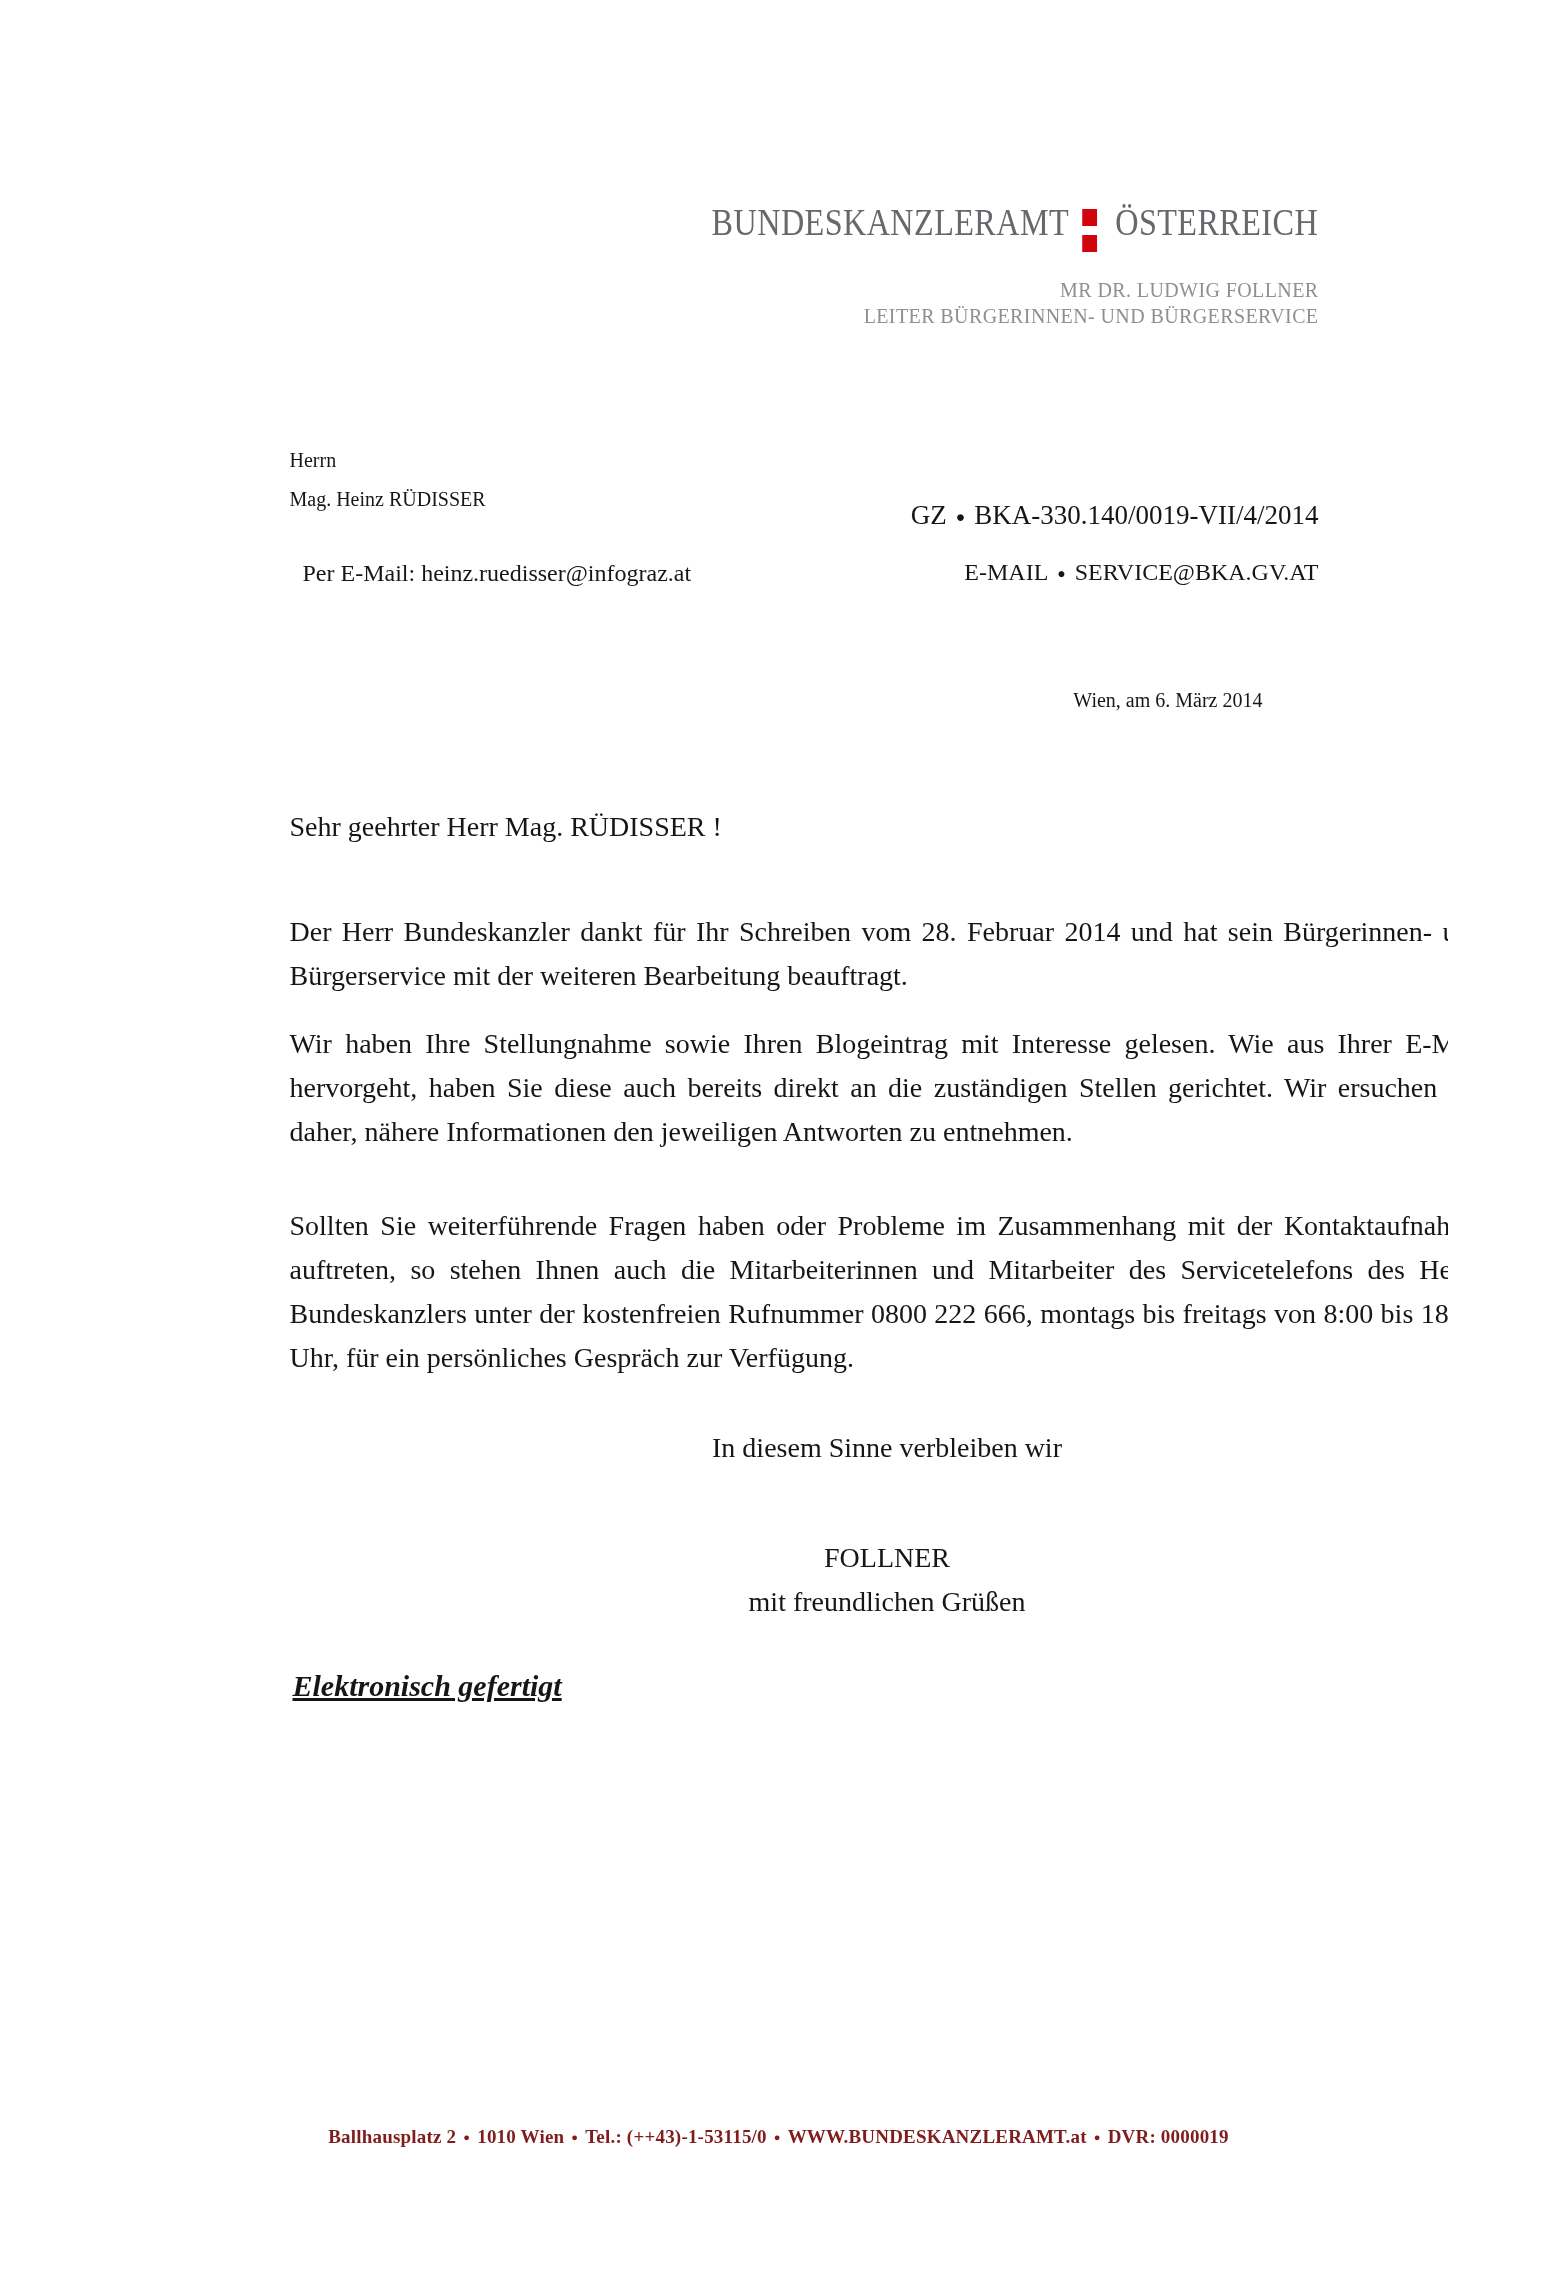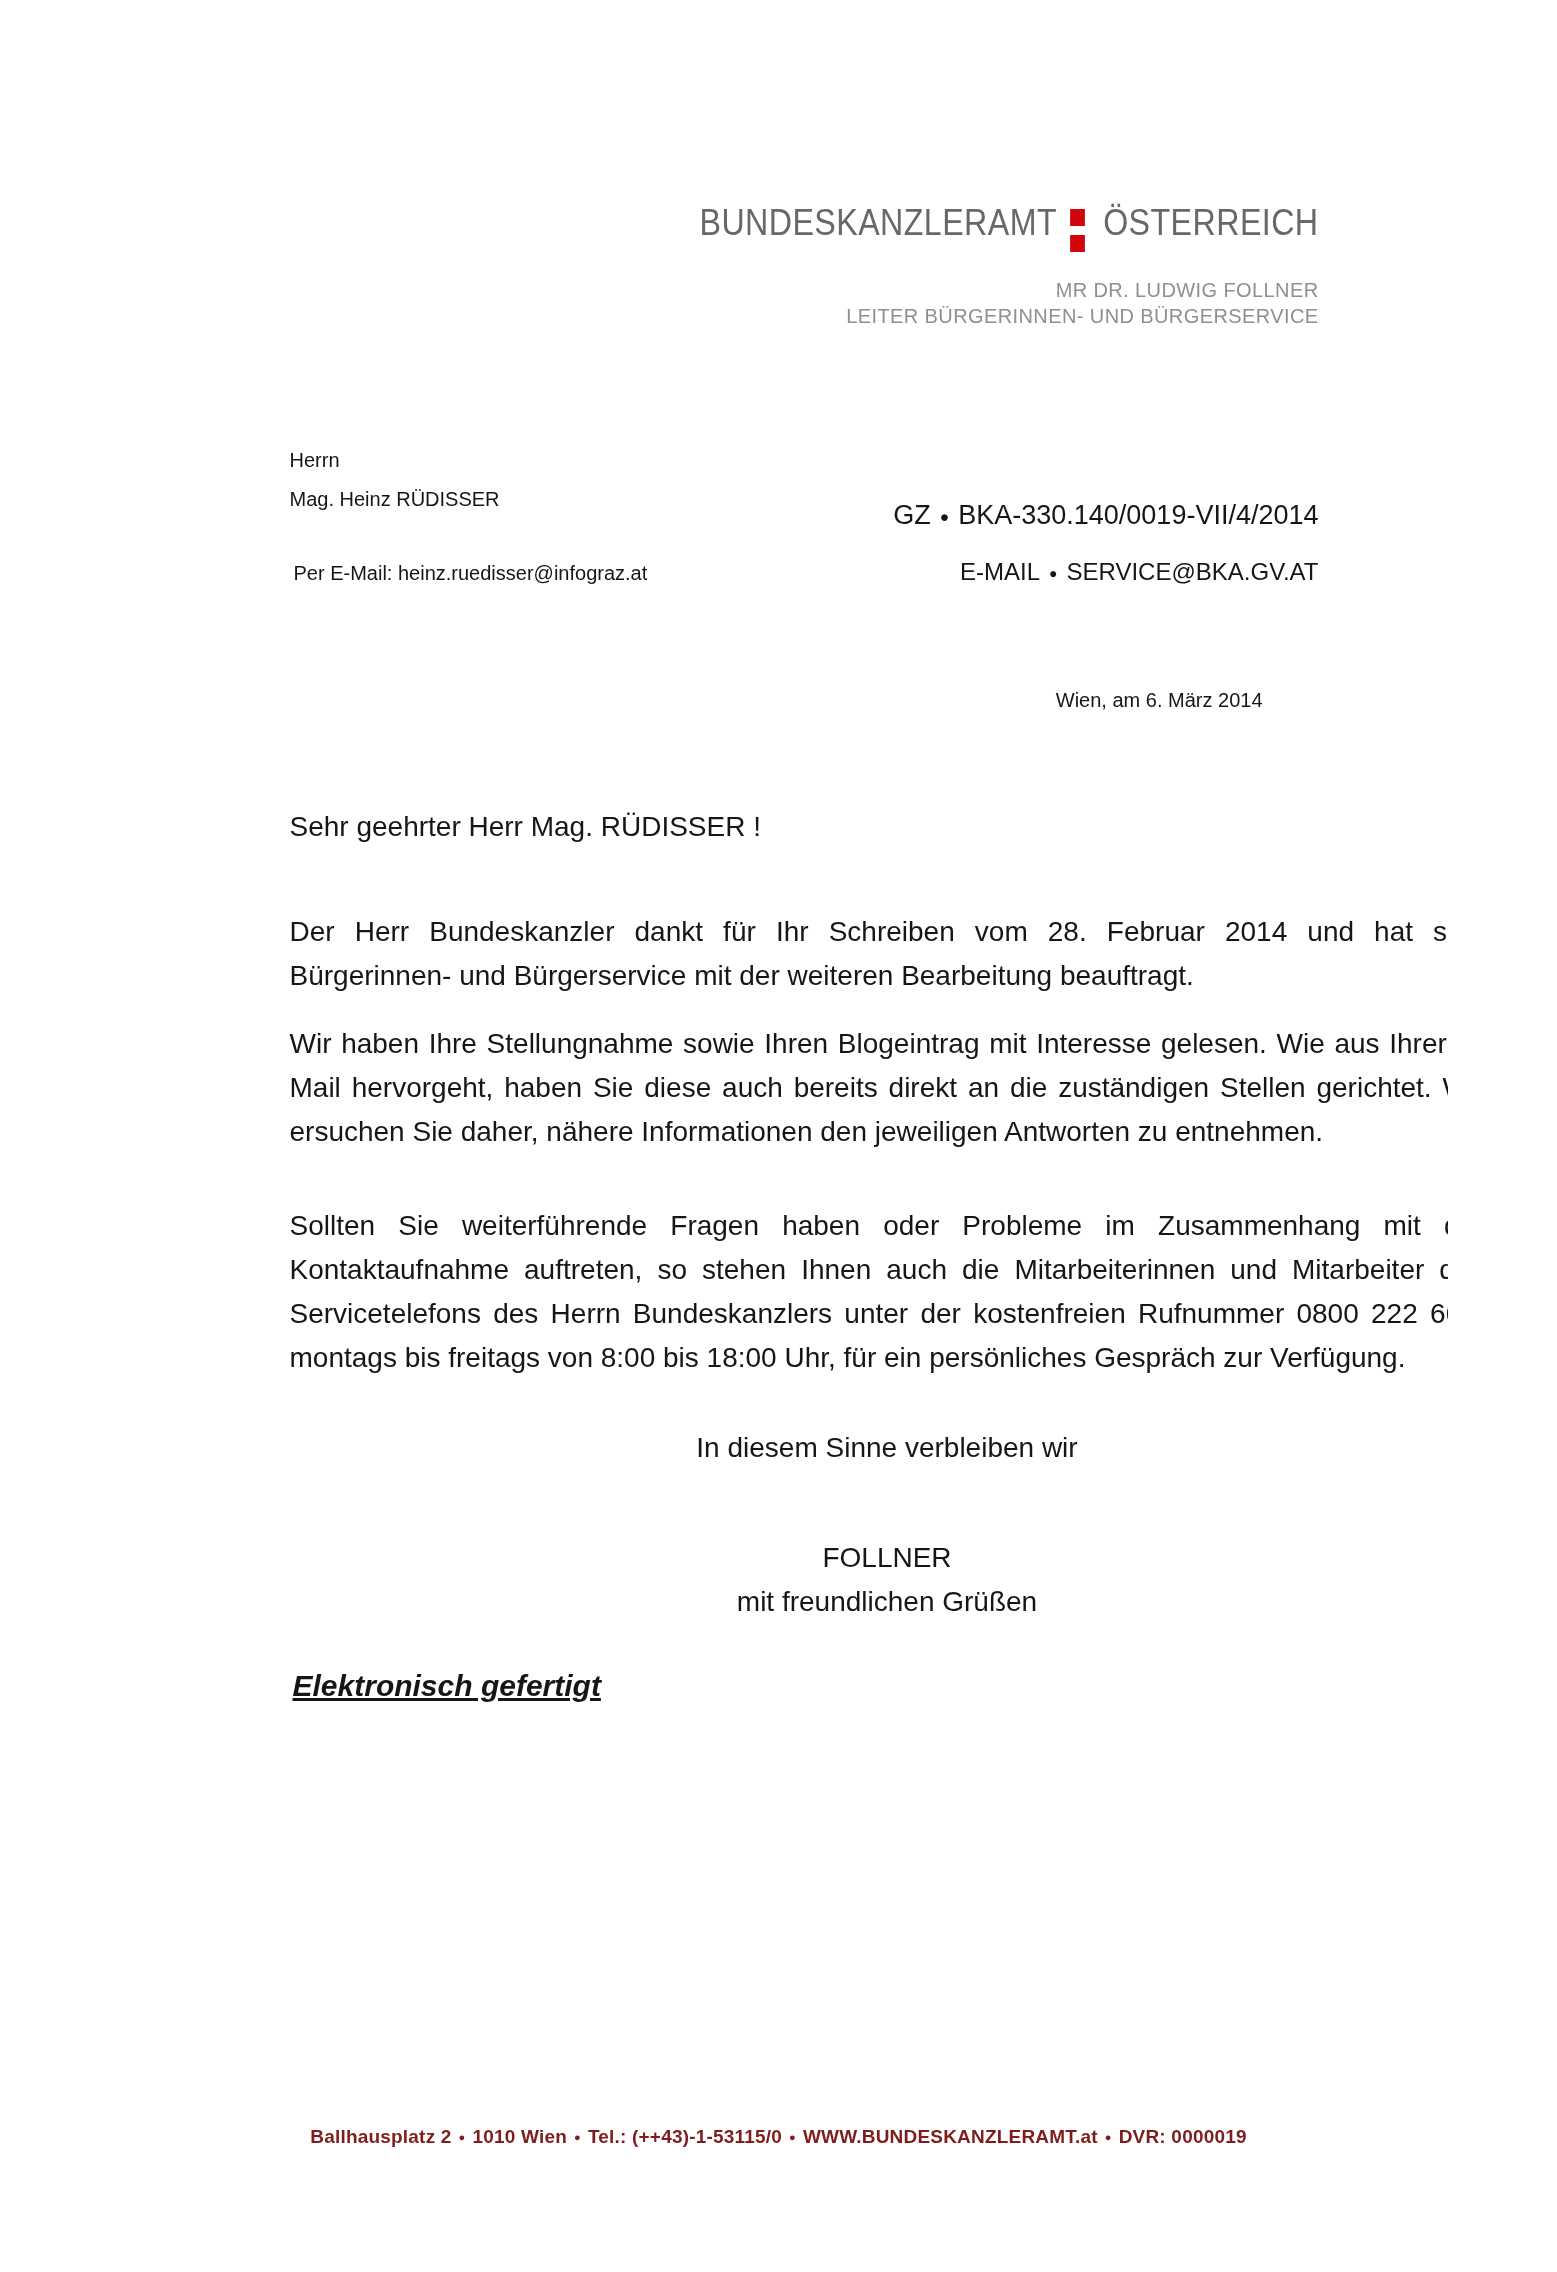--- a/index.html
+++ b/index.html
@@ -2,21 +2,21 @@
 <html lang="de"><head>
 <meta charset="utf-8">
 <style>
   html,body{margin:0;padding:0;background:#ffffff;}
   .page{
     position:relative;
     width:1338px;
     height:2272px;
     margin:0 auto;
     background:#ffffff;
-    font-family:Liberation Sans, sans-serif;
+    font-family:Liberation Serif, serif;
     color:#161616;
     overflow:hidden;
   }
 
   
   .logo{
     position:absolute;
     top:204px;
     right:129px;
     display:flex;
@@ -57,23 +57,23 @@
   .recipient{
     position:absolute;
     left:180px;
     top:441px;
     font-size:20px;
     line-height:39px;
     white-space:nowrap;
   }
   .delivery{
     position:absolute;
-    left:184px;
+    left:193px;
     top:554px;
-    font-size:20px;
+    font-size:24px;
     line-height:39px;
     white-space:nowrap;
   }
   .ref-gz{
     position:absolute;
     right:129px;
     top:498px;
     font-size:27px;
     line-height:34px;
     white-space:nowrap;

